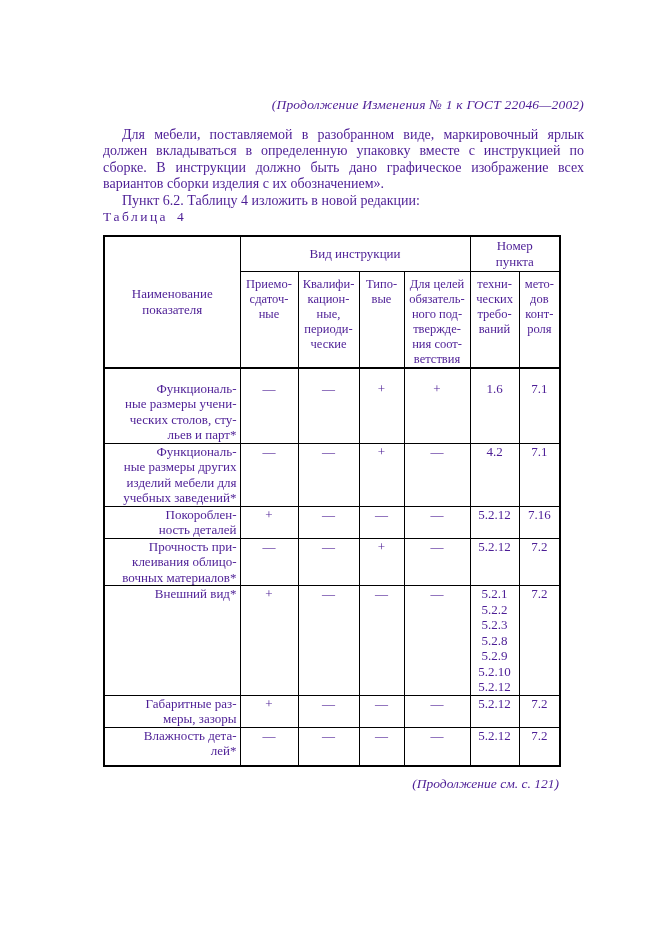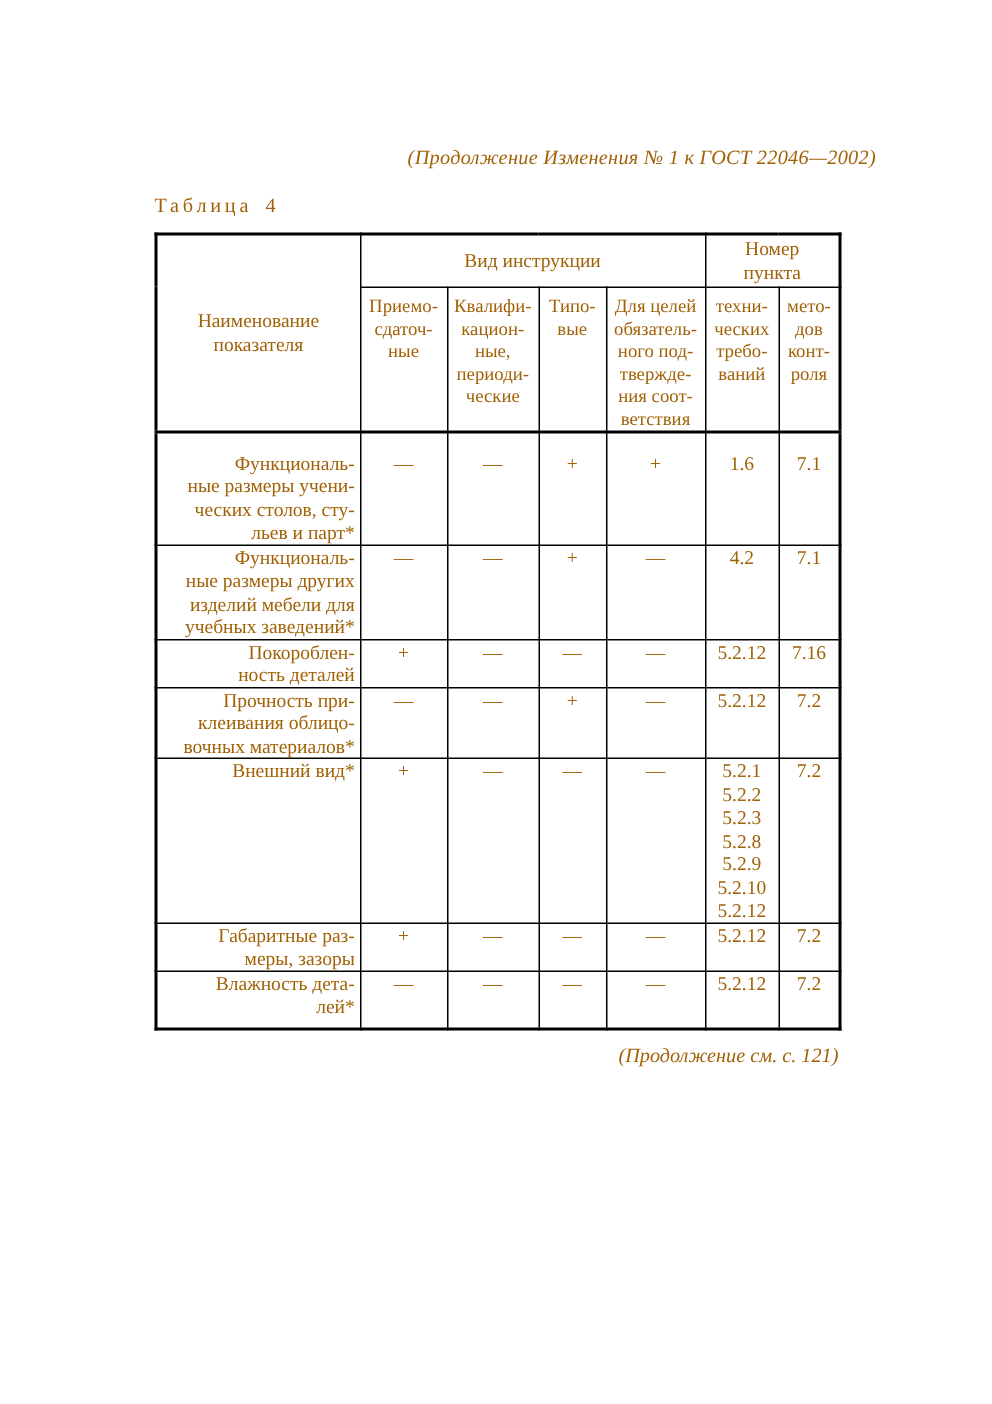--- a/index.html
+++ b/index.html
@@ -3,21 +3,21 @@
 <meta charset="utf-8">
 <style>
   * { box-sizing: border-box; }
   html, body { margin: 0; padding: 0; background: #ffffff; }
   .page {
     position: relative;
     width: 661px;
     height: 936px;
     background: #ffffff;
     font-family: "Liberation Serif", serif;
-    color: #a16207;
+    color: #4c1d95;
     overflow: hidden;
   }
   .content { position: absolute; left: 103px; top: 0; width: 481px; }
 
   .header-note {
     padding-top: 97px;
     text-align: right;
     font-style: italic;
     font-size: 13.5px;
     letter-spacing: 0.2px;
@@ -26,21 +26,20 @@
   .para {
     margin: 14px 0 0 0;
     font-size: 14px;
     line-height: 16.4px;
     text-align: justify;
     text-indent: 19px;
   }
   .point { margin-top: 0; text-align: left; }
 
   .table-caption {
-    margin-top: 16px;
     font-size: 13.5px;
     letter-spacing: 2.5px;
     word-spacing: 3px;
   }
 
   table.gost {
     border-collapse: collapse;
     table-layout: fixed;
     width: 456px;
     margin-top: 10px;
@@ -95,20 +94,22 @@
   }
 </style>
 </head>
 <body>
 
 <div class="page">
   <div class="content">
 
     <div class="header-note">(Продолжение Изменения № 1 к ГОСТ 22046—2002)</div>
 
+    <p class="para">Для мебели, поставляемой в разобранном виде, маркировочный ярлык должен вкладываться в определенную упаковку вместе с инструкцией по сборке. В инструкции должно быть дано графическое изображение всех вариантов сборки изделия с их обозначением».</p>
+    <p class="para point">Пункт 6.2. Таблицу 4 изложить в новой редакции:</p>
 
     <div class="table-caption">Таблица 4</div>
 
     <table class="gost">
       <colgroup>
         <col style="width:136px">
         <col style="width:58px">
         <col style="width:61px">
         <col style="width:45px">
         <col style="width:66px">

